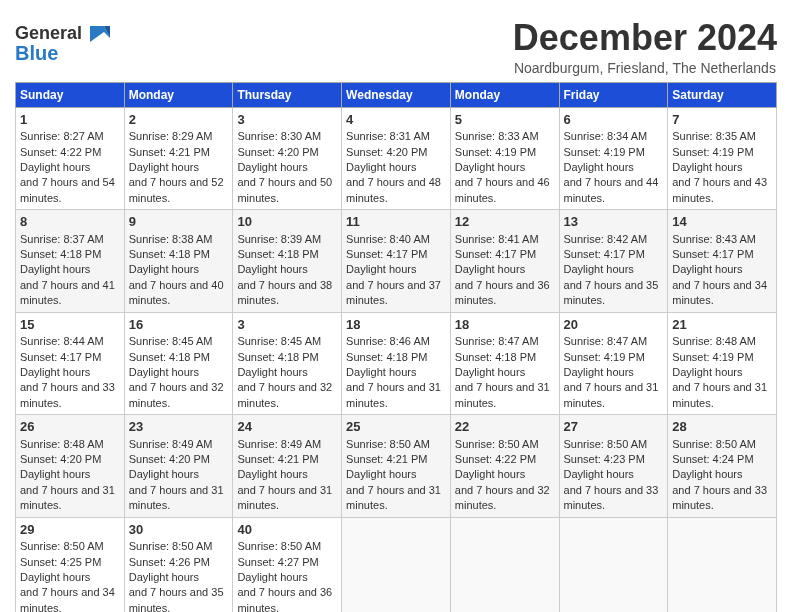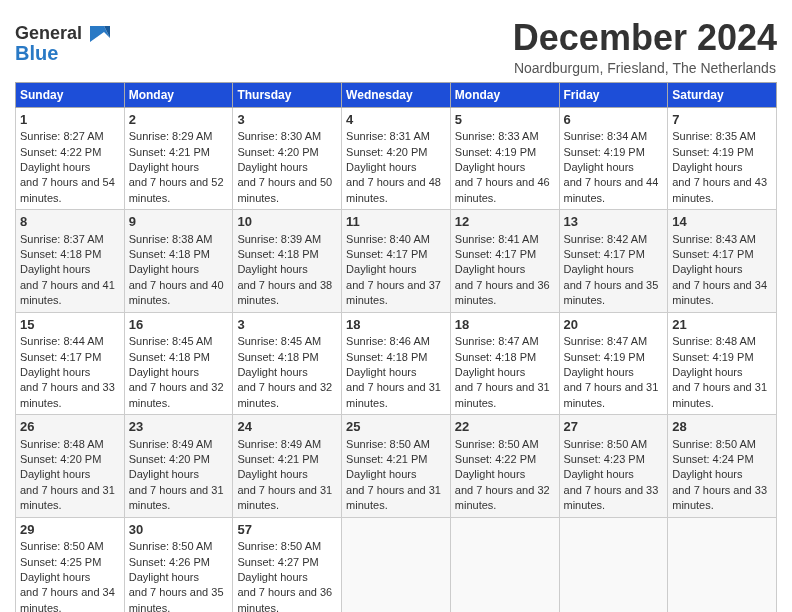--- a/index.html
+++ b/index.html
@@ -399,21 +399,21 @@
           <td>
           <span class="day-num">30</span>
           <div class="cell-text">
             Sunrise: 8:50 AM<br>
             Sunset: 4:26 PM<br>
             Daylight hours<br>
             and 7 hours and 35 minutes.
           </div>
         </td>
           <td>
-          <span class="day-num">57</span>
+          <span class="day-num">40</span>
           <div class="cell-text">
             Sunrise: 8:50 AM<br>
             Sunset: 4:27 PM<br>
             Daylight hours<br>
             and 7 hours and 36 minutes.
           </div>
         </td>
           <td class="empty-cell"></td>
           <td class="empty-cell"></td>
           <td class="empty-cell"></td>

